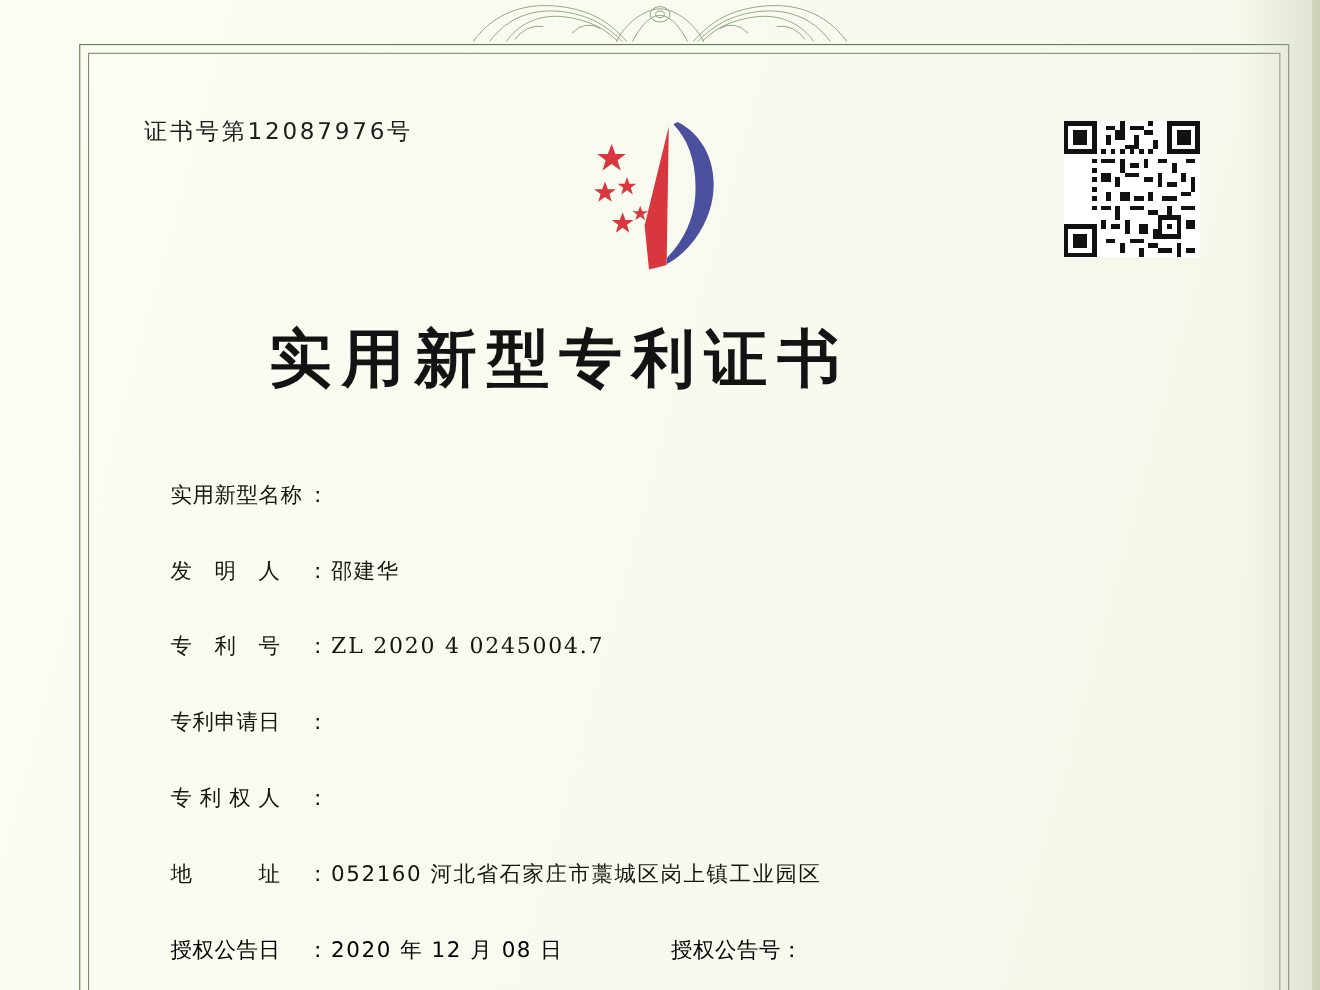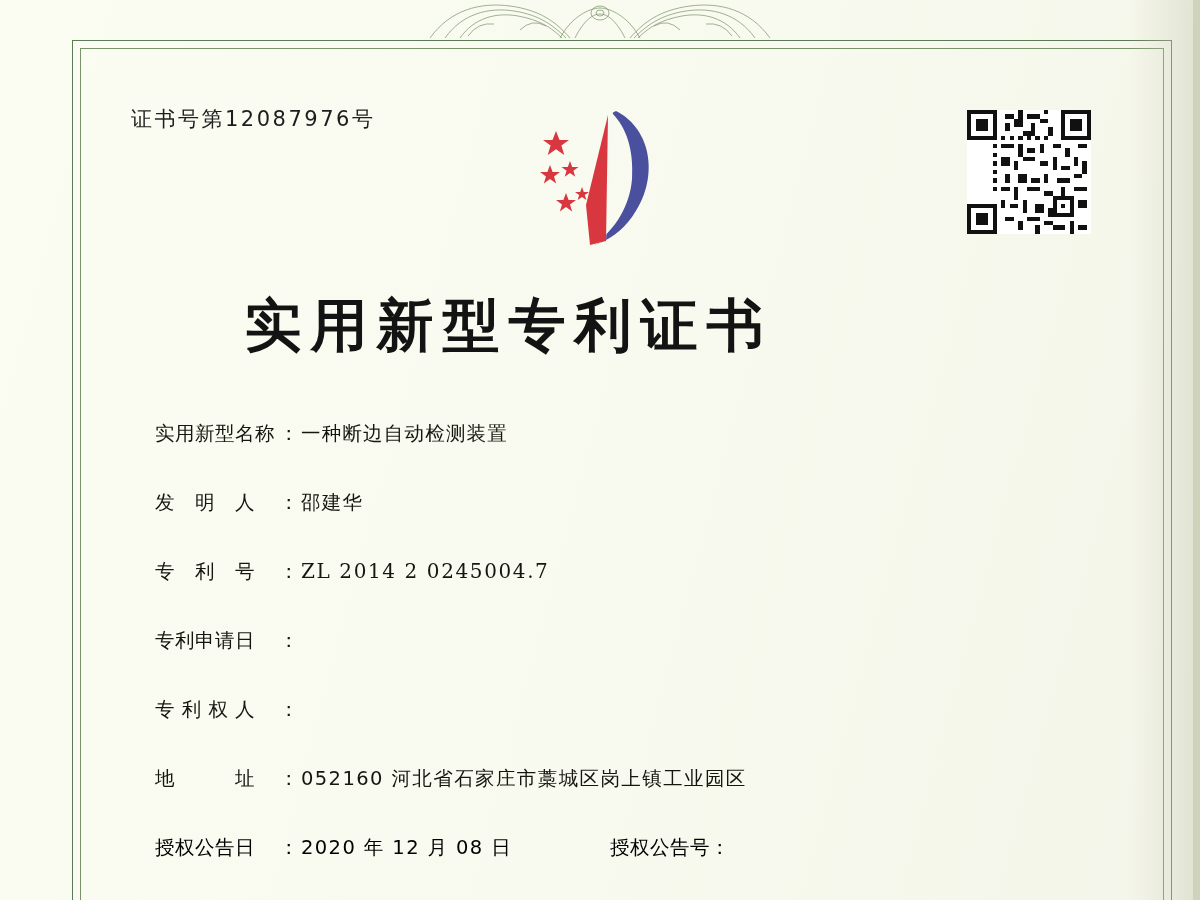--- a/index.html
+++ b/index.html
@@ -99,21 +99,21 @@
     font-weight: bold;
     font-size: 57px;
     letter-spacing: 9px;
     color: #131313;
     text-indent: 9px;
   }
 
   
   .fields {
     position: absolute;
-    left: 155px; top: 420px;
+    left: 155px; top: 436px;
     width: 960px;
   }
   .field-row {
     display: flex;
     align-items: baseline;
     margin-bottom: 42px;
     font-family: "DejaVu Sans", sans-serif;
     color: #16160f;
   }
   .field-label {
@@ -305,33 +305,32 @@
     </svg>
   </div>
 
   <div class="title">实用新型专利证书</div>
 
   <div class="fields">
 
     <div class="field-row">
       <span class="field-label w-name lbl-sp-1">实用新型名称</span>
       <span class="field-label">：</span>
-      <span class="field-value">一种断边自动检测装置</span>
     </div>
 
     <div class="field-row">
       <span class="field-label w-inv lbl-sp-1">发　明　人</span>
       <span class="field-label">：</span>
       <span class="field-value">邵建华</span>
     </div>
 
     <div class="field-row">
       <span class="field-label w-pat lbl-sp-1">专　利　号</span>
       <span class="field-label">：</span>
-      <span class="field-value latin">ZL 2014 2 0245004.7</span>
+      <span class="field-value latin">ZL 2020 4 0245004.7</span>
     </div>
 
     <div class="field-row">
       <span class="field-label w-appdt lbl-sp-1">专利申请日</span>
       <span class="field-label">：</span>
     </div>
 
     <div class="field-row">
       <span class="field-label w-owner lbl-sp-1">专 利 权 人</span>
       <span class="field-label">：</span>

